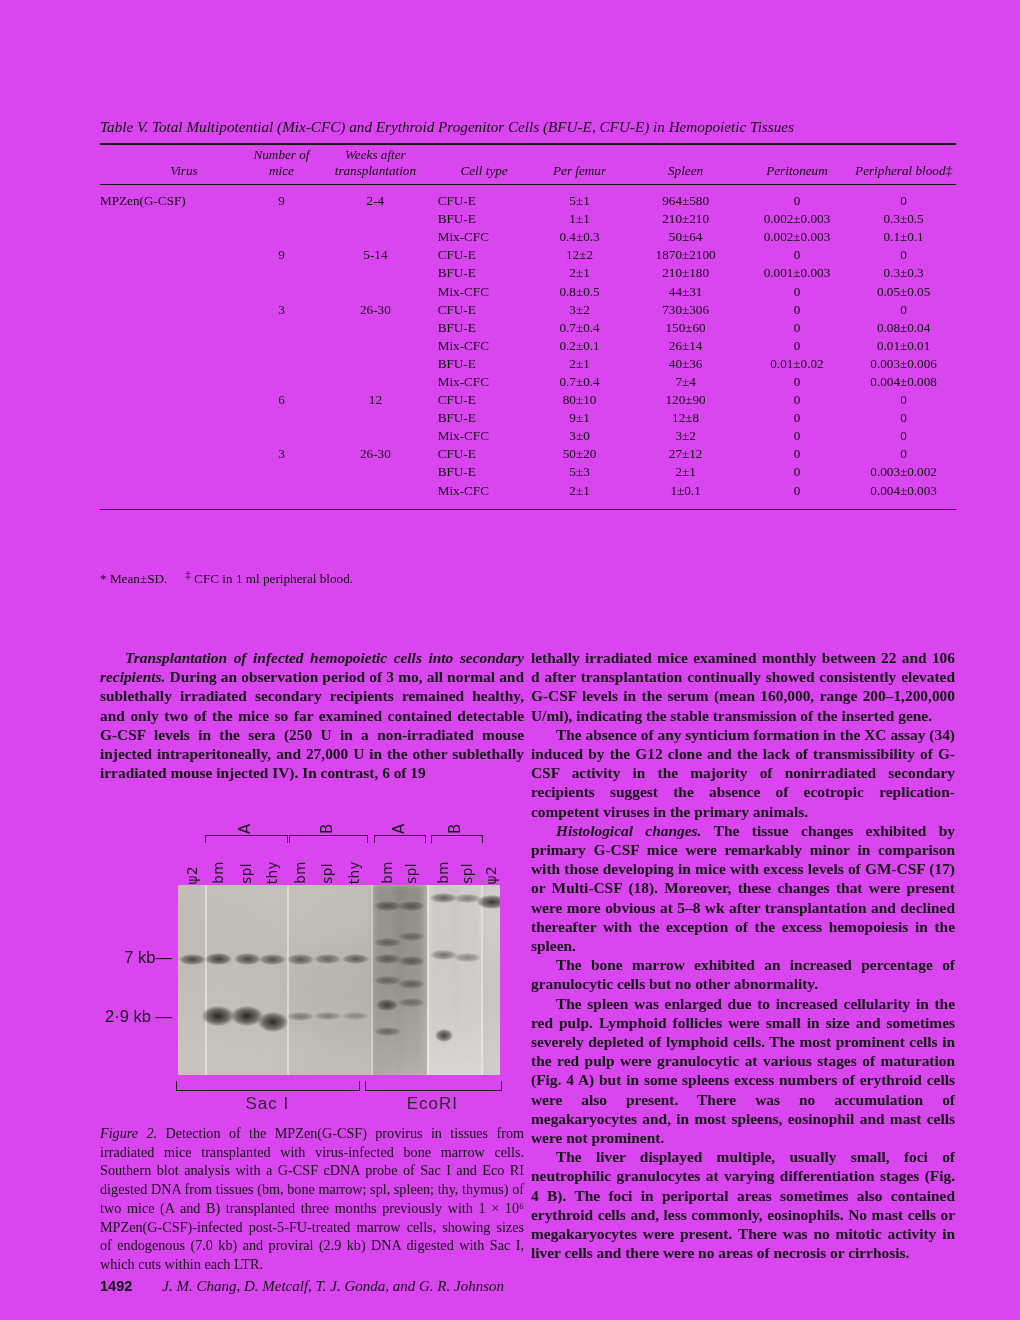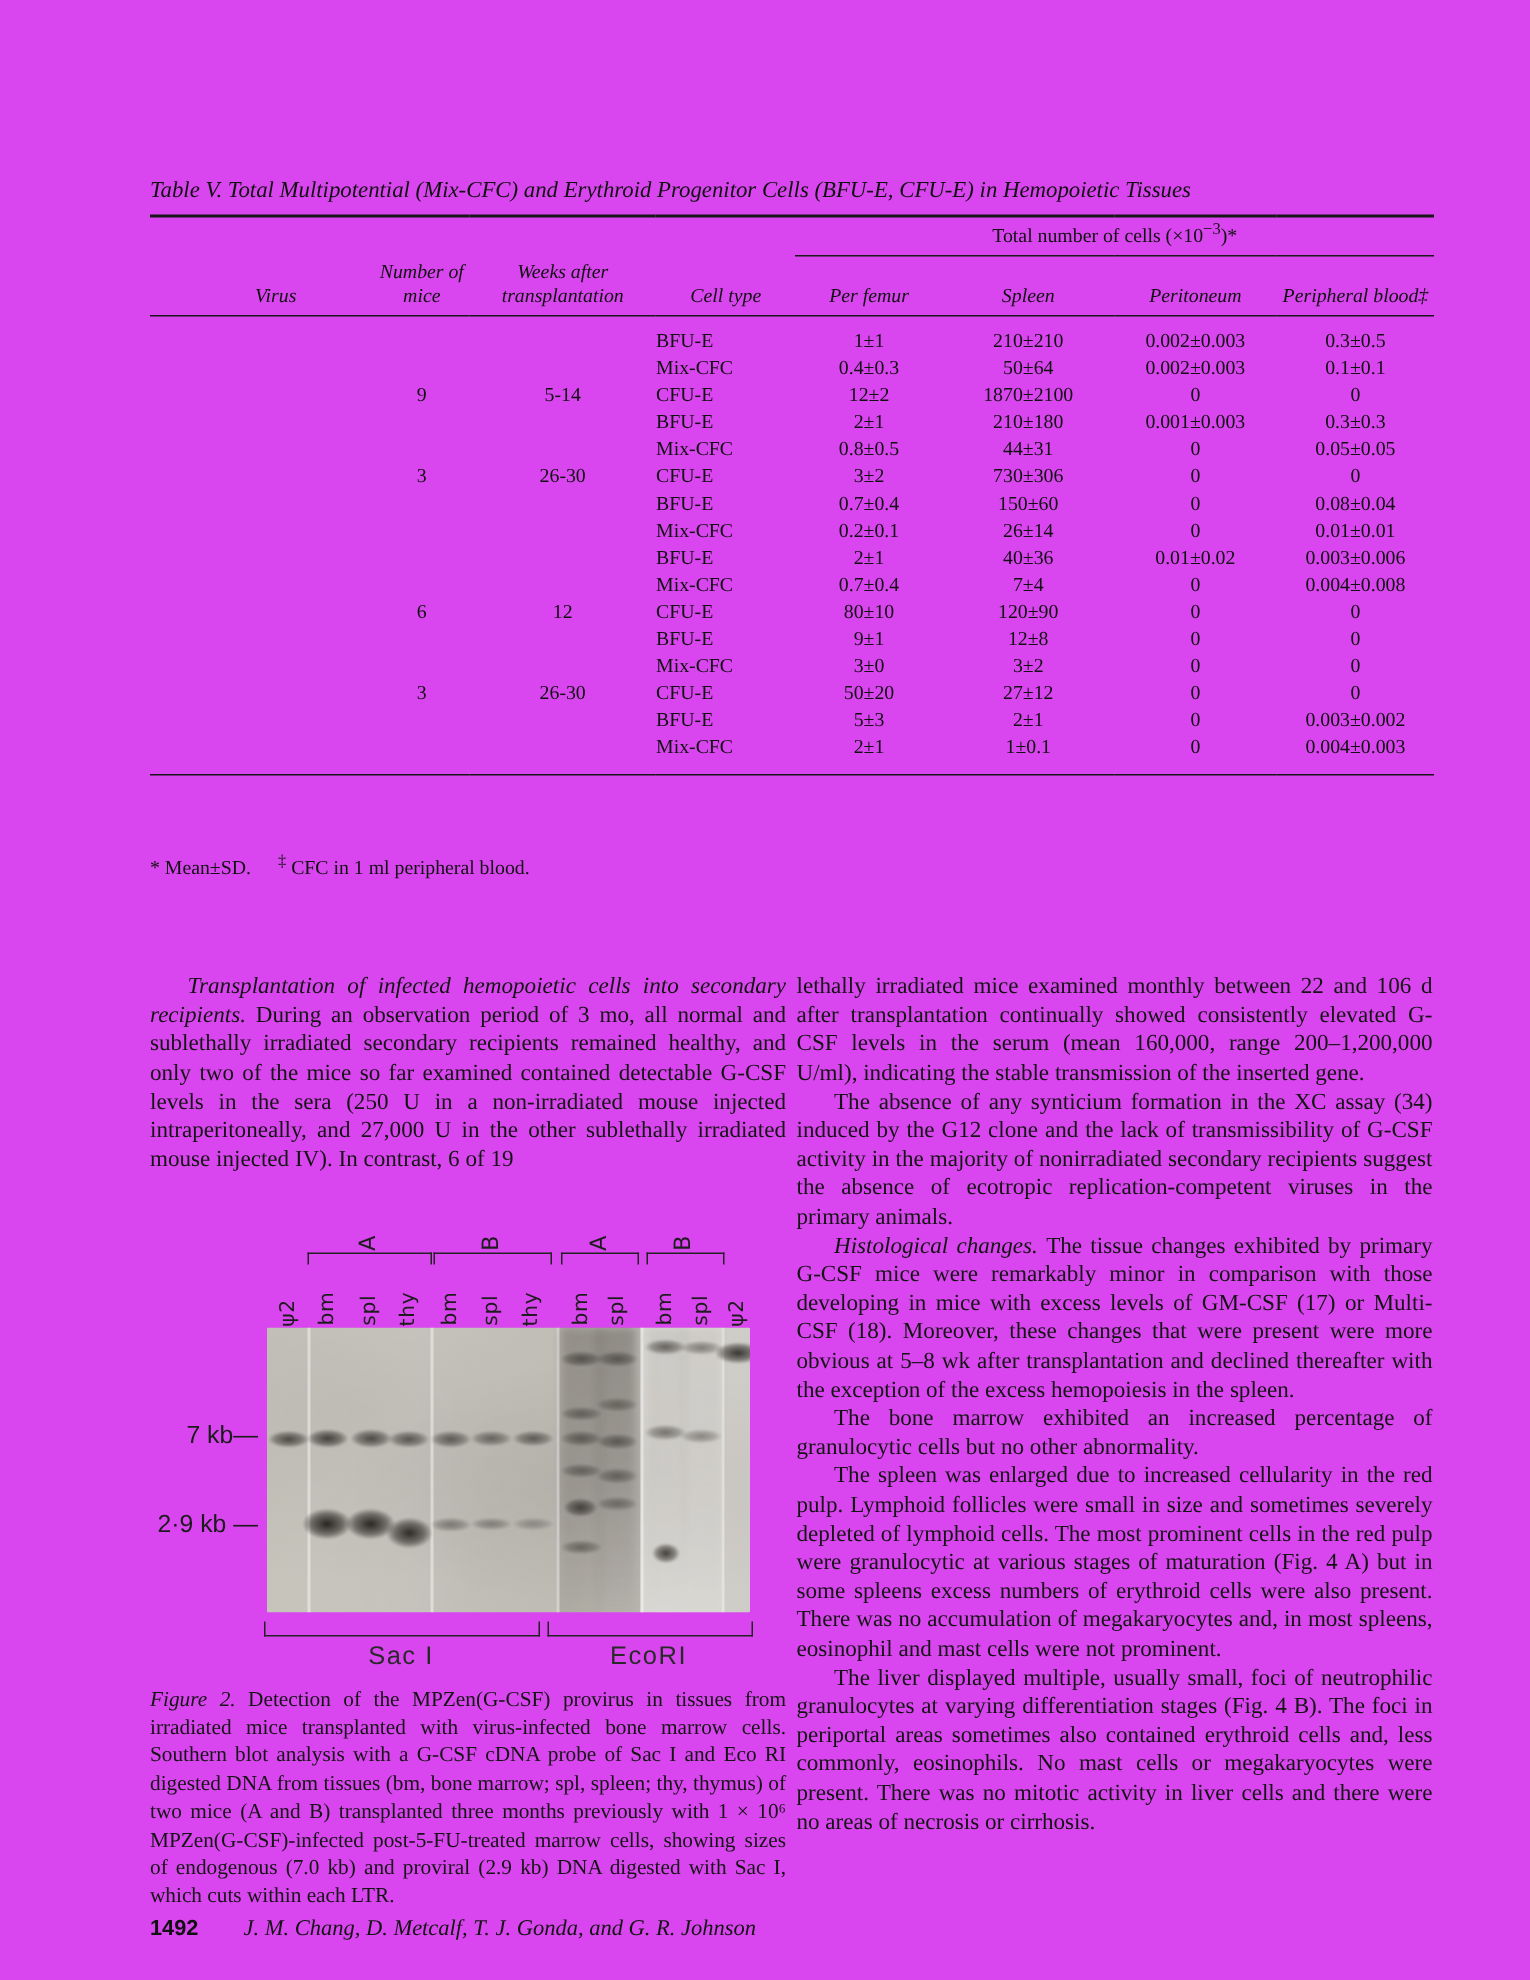--- a/index.html
+++ b/index.html
@@ -29,21 +29,21 @@
   th.c0{padding-left:18px;text-align:center;}
   th.c3{text-align:center;padding-left:0;}
   .footnote{position:absolute;left:100px;top:568px;font-size:13.2px;color:#111;}
   .footnote .gap{display:inline-block;width:18px;}
 
   
   .bodycol{position:absolute;top:648px;width:424px;font-size:15.4px;line-height:19.2px;
            text-align:justify;color:#141414;}
   .bodycol.left{left:100px;}
   .bodycol.right{left:531px;}
-  .para{margin:0;}
+  .para{margin:0;font-weight:bold;}
   .para.indent{text-indent:25px;}
   .ital{font-style:italic;}
 
   
   .figure{position:absolute;left:100px;top:800px;width:425px;height:322px;}
   .blot{position:absolute;left:78px;top:85px;width:322px;height:190px;overflow:hidden;border-radius:1px;
         background:
           radial-gradient(at 20% 30%, rgba(0,0,0,0.05), transparent 60%),
           radial-gradient(at 70% 55%, rgba(0,0,0,0.06), transparent 55%),
           radial-gradient(at 45% 85%, rgba(0,0,0,0.04), transparent 50%),
@@ -80,36 +80,42 @@
 </style>
 </head>
 <body>
 
 <div class="page">
 
   <div class="table-title">Table V. Total Multipotential (Mix-CFC) and Erythroid Progenitor Cells (BFU-E, CFU-E) in Hemopoietic Tissues</div>
 
   <table class="datatable">
     <thead>
-      <tr>
-        <th colspan="4"></th>
-        <th colspan="4" class="spanhead"><span>Total number of cells (×10</span><sup>−3</sup><span>)*</span></th>
-      </tr>
       <tr class="colrow">
           <th class="c0">Virus</th>
           <th class="c1">Number of mice</th>
           <th class="c2">Weeks after transplantation</th>
           <th class="c3">Cell type</th>
           <th class="c4">Per femur</th>
           <th class="c5">Spleen</th>
           <th class="c6">Peritoneum</th>
           <th class="c7">Peripheral blood‡</th>
         </tr>
     </thead>
     <tbody>
+        <tr>
+          <td class="c0">MPZen(G-CSF)</td>
+          <td class="c1">9</td>
+          <td class="c2">2-4</td>
+          <td class="c3">CFU-E</td>
+          <td class="c4">5±1</td>
+          <td class="c5">964±580</td>
+          <td class="c6">0</td>
+          <td class="c7">0</td>
+        </tr>
         <tr>
           <td class="c0"></td>
           <td class="c1"></td>
           <td class="c2"></td>
           <td class="c3">BFU-E</td>
           <td class="c4">1±1</td>
           <td class="c5">210±210</td>
           <td class="c6">0.002±0.003</td>
           <td class="c7">0.3±0.5</td>
         </tr>

